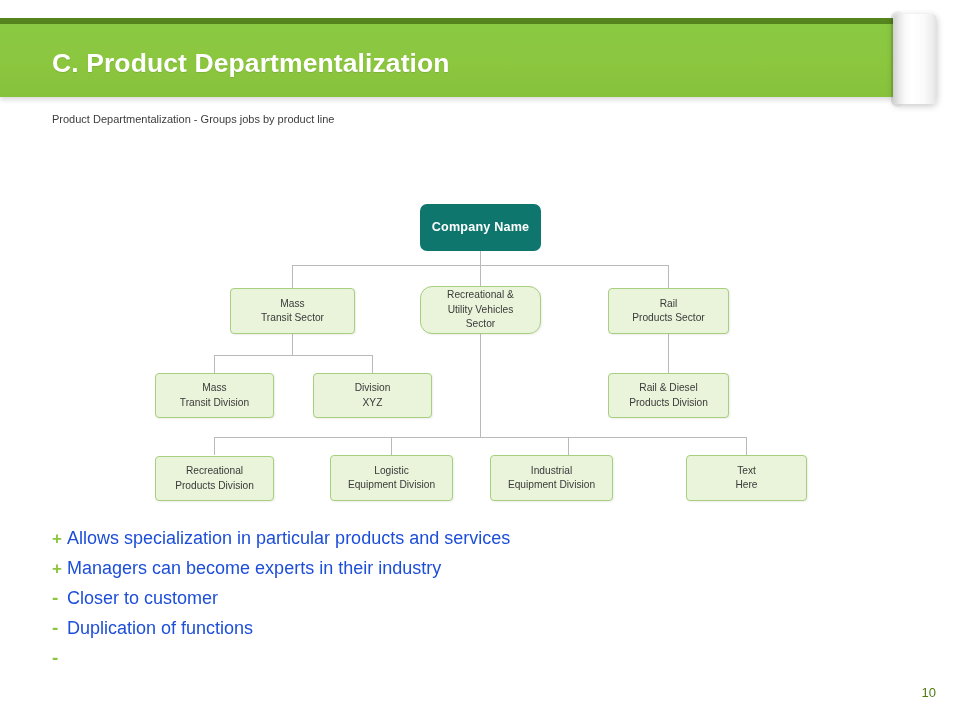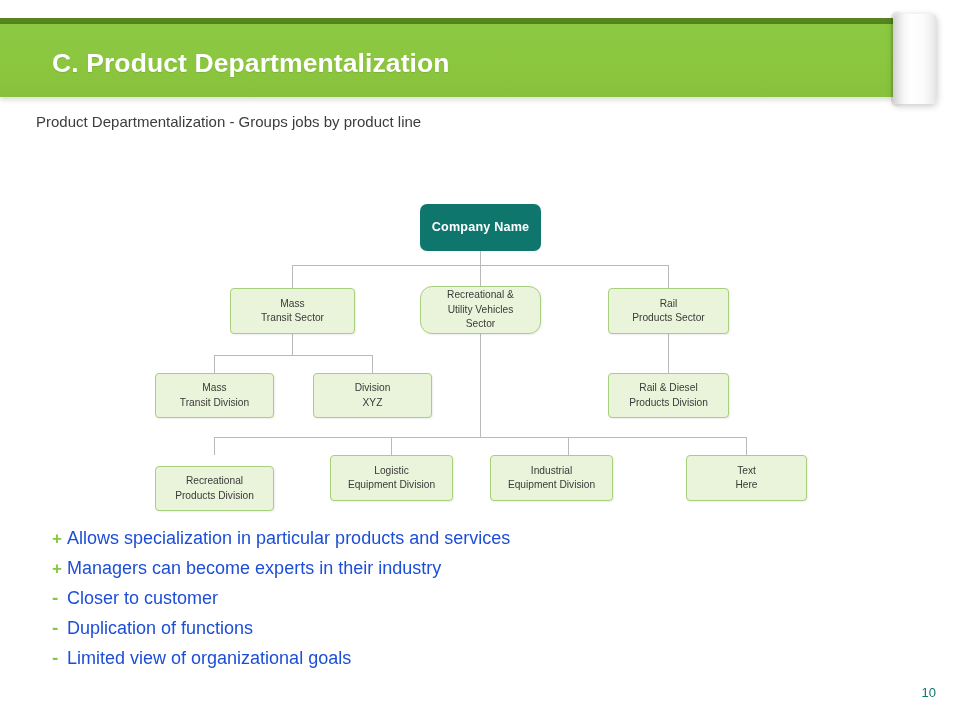--- a/index.html
+++ b/index.html
@@ -56,22 +56,22 @@
     position: absolute;
     left: 891px; top: 11px;
     width: 14px; height: 96px;
     background: linear-gradient(to right, rgba(0,0,0,0.10), rgba(255,255,255,0));
     border-radius: 50% / 6px;
   }
 
   
   #subtitle {
     position: absolute;
-    left: 36px; top: 113px;
-    font-size: 15px;
+    left: 52px; top: 113px;
+    font-size: 11px;
     color: #3c3c3c;
     white-space: nowrap;
   }
 
   
   #org-chart {
     position: absolute;
     left: 0; top: 0;
     width: 960px; height: 720px;
     pointer-events: none;
@@ -136,21 +136,21 @@
     font-size: 18px;
     color: #1d4ed8;
     white-space: nowrap;
   }
 
   
   #page-number {
     position: absolute;
     right: 24px; bottom: 20px;
     font-size: 13px;
-    color: #0f766e;
+    color: #4d7c0f;
   }
 </style>
 </head>
 <body>
 
 <div id="header-band">
   <div id="header-band-top"></div>
   <div id="header-band-body"></div>
 </div>
 <div id="header-curl"></div>
@@ -205,21 +205,21 @@
   </div>
   <div class="node node-box" style="left:313px; top:373px; width:119px; height:45px;">
     <span class="node-label">Division
 XYZ</span>
   </div>
   <div class="node node-box" style="left:608px; top:373px; width:121px; height:45px;text-align:center;">
     <span class="node-label">Rail &amp; Diesel
 Products Division</span>
   </div>
 
-  <div class="node node-box" style="left:155px; top:466px; width:119px; height:45px;">
+  <div class="node node-box" style="left:155px; top:456px; width:119px; height:45px;">
     <span class="node-label">Recreational
 Products Division</span>
   </div>
   <div class="node node-box" style="left:330px; top:455px; width:123px; height:46px;">
     <span class="node-label">Logistic
 Equipment Division</span>
   </div>
   <div class="node node-box" style="left:490px; top:455px; width:123px; height:46px;">
     <span class="node-label">Industrial
 Equipment Division</span>
@@ -242,17 +242,16 @@
   <div class="bullet-row">
     <span class="bullet-mark minus">-</span>
     <span class="bullet-text">Closer to customer</span>
   </div>
   <div class="bullet-row">
     <span class="bullet-mark minus">-</span>
     <span class="bullet-text">Duplication of functions</span>
   </div>
   <div class="bullet-row">
     <span class="bullet-mark minus">-</span>
-    <span class="bullet-text">Limited view of organizational goals</span>
   </div>
 </div>
 
 <div id="page-number">10</div>
 
 </body></html>

